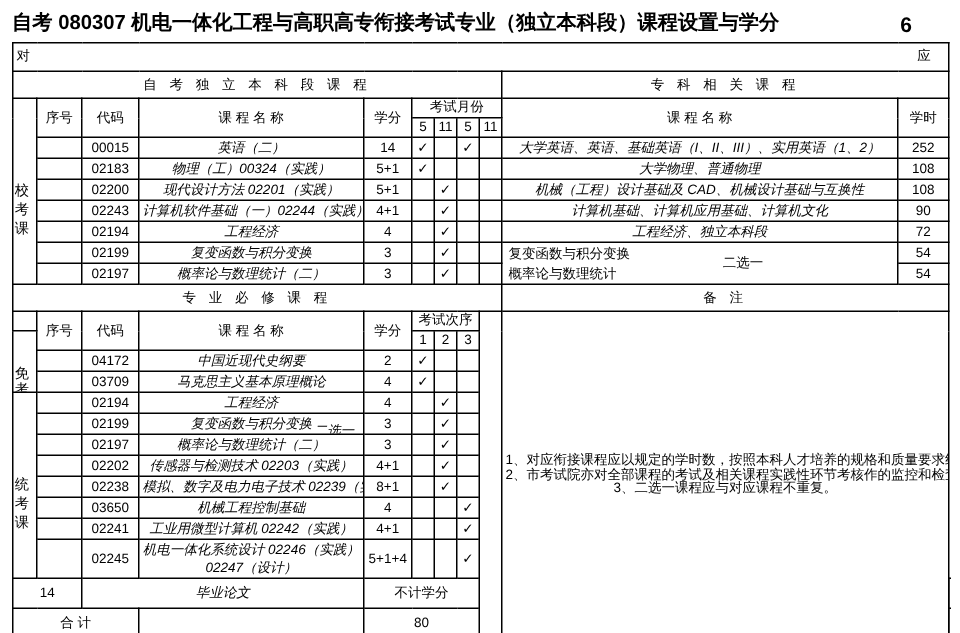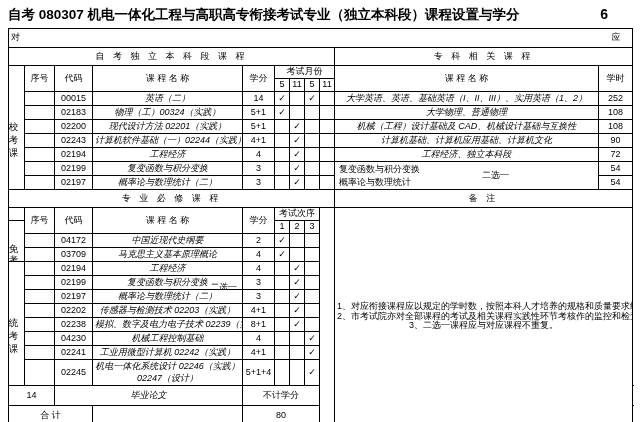--- a/index.html
+++ b/index.html
@@ -7,21 +7,21 @@
   body {
     width:640px; height:422px;
     background:#ffffff;
     font-family:"Liberation Sans", sans-serif;
     color:#000;
     overflow:hidden;
   }
   .page { position:relative; width:640px; height:422px; padding:0; }
 
   .doc-title {
-    display:flex; justify-content:space-between;
+    display:flex; align-items:flex-end; justify-content:space-between;
     padding:6px 10px 4px 8px;
     font-size:13.5px; font-weight:bold; letter-spacing:0px;
     white-space:nowrap;
   }
   .doc-title .page-no { font-size:14px; font-weight:bold; padding-right:22px;}
 
   table.grid {
     border-collapse:collapse;
     width:624px;
     margin:0 8px;
@@ -304,21 +304,21 @@
       <td></td>
       <td>02238</td>
       <td class="left">模拟、数字及电力电子技术 02239（实践）</td>
       <td>8+1</td>
       <td class="check"></td>
       <td class="check">✓</td>
       <td class="check"></td>
     </tr>
     <tr class="rowh">
       <td></td>
-      <td>04230</td>
+      <td>03650</td>
       <td class="left">机械工程控制基础</td>
       <td>4</td>
       <td class="check"></td>
       <td class="check"></td>
       <td class="check">✓</td>
     </tr>
     <tr class="rowh">
       <td></td>
       <td>02241</td>
       <td class="left">工业用微型计算机 02242（实践）</td>

